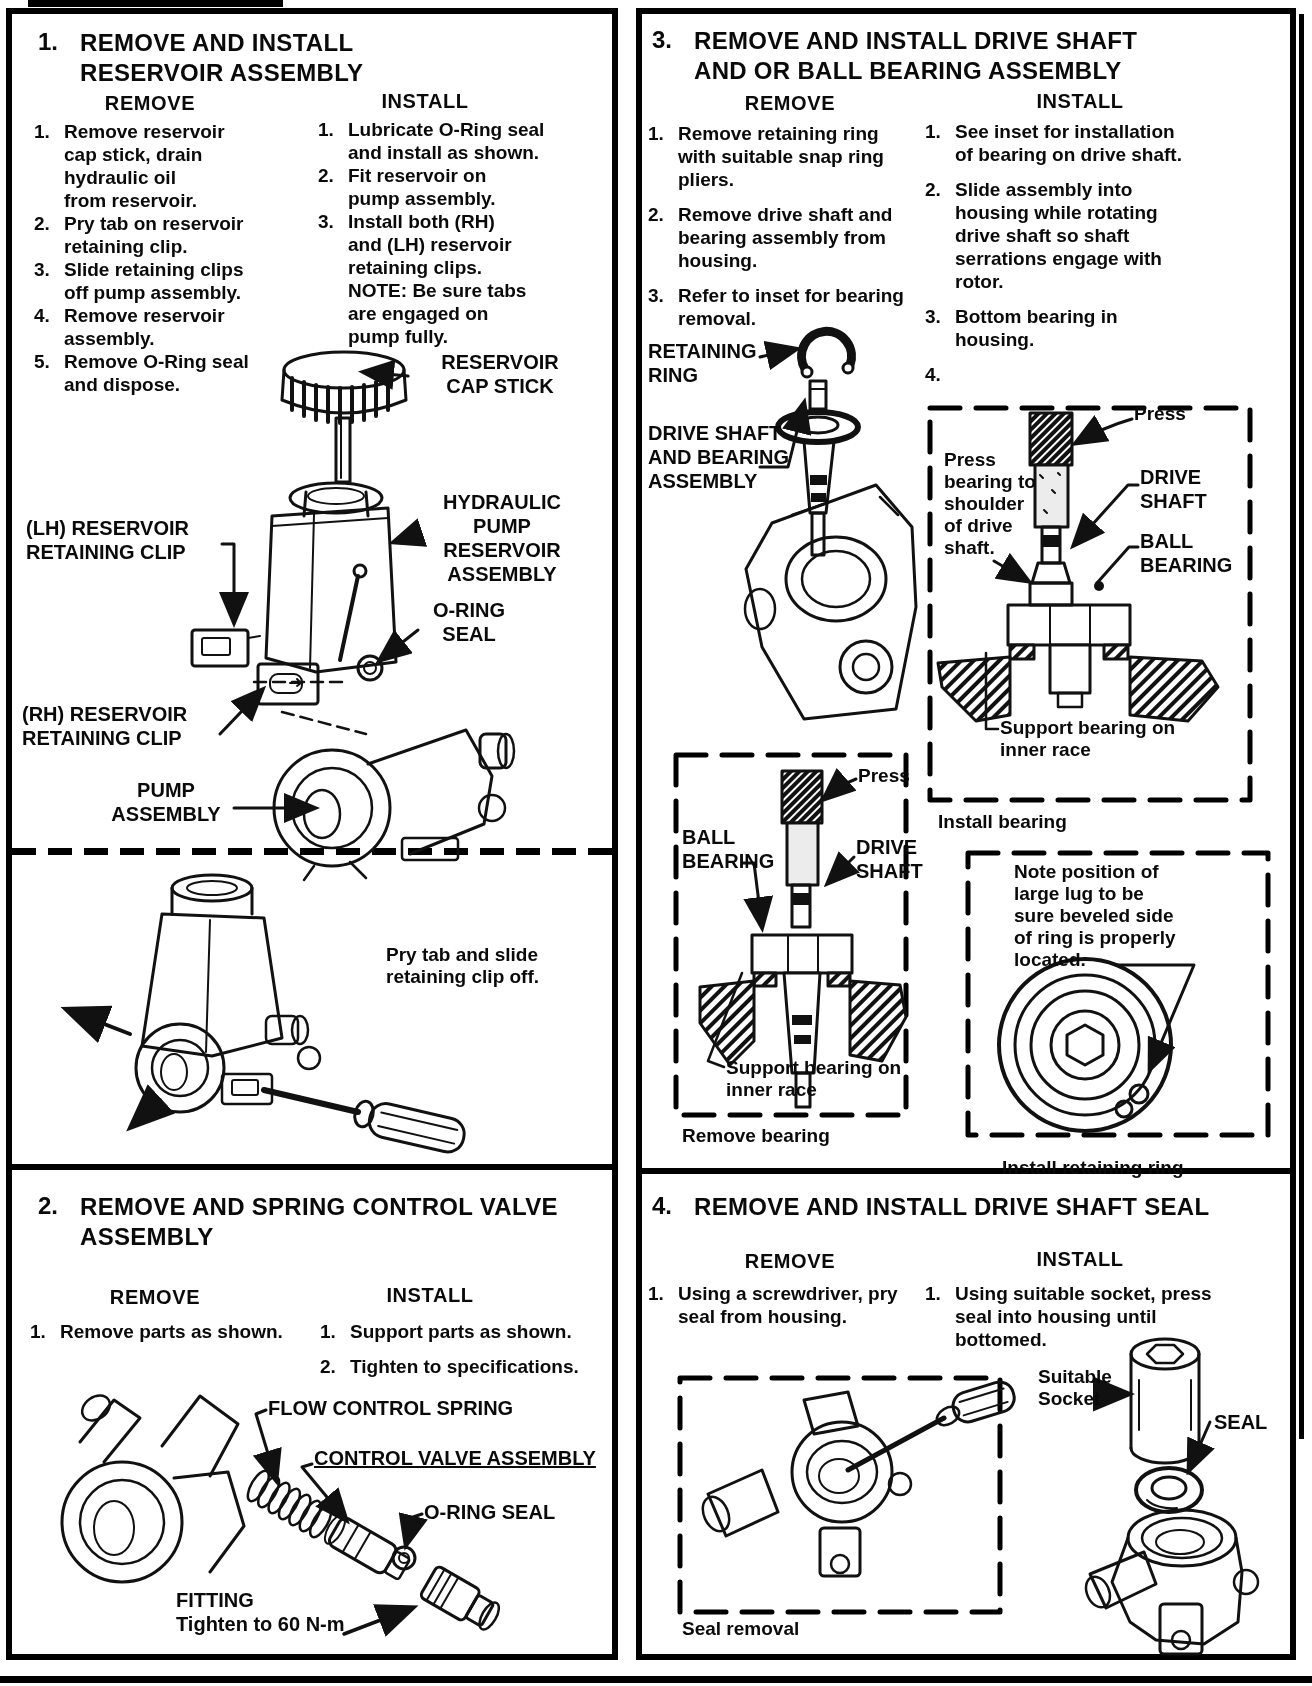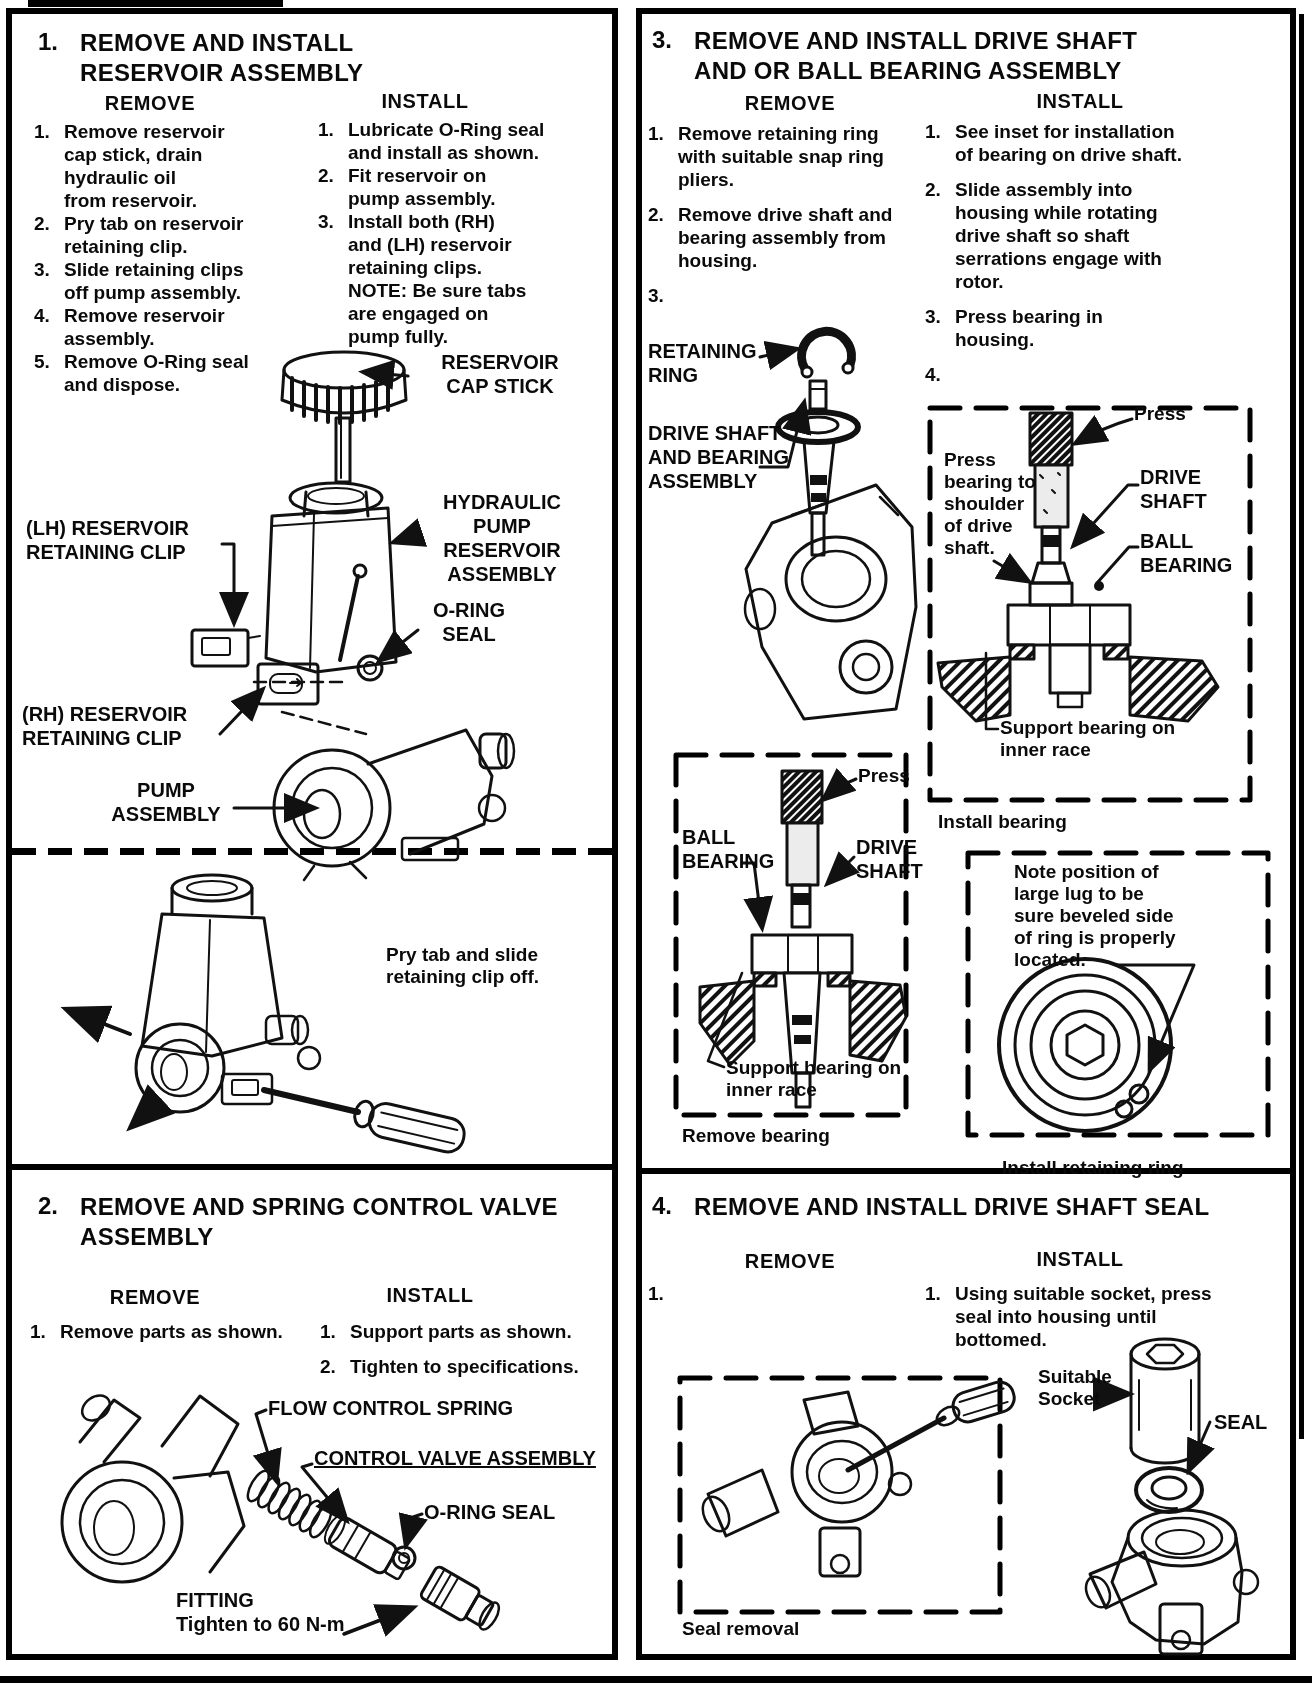--- a/index.html
+++ b/index.html
@@ -277,39 +277,41 @@
 pliers.</span>
       </div>
     <div class="step">
         <span class="n">2.</span>
         <span class="t">Remove drive shaft and
 bearing assembly from
 housing.</span>
       </div>
     <div class="step">
         <span class="n">3.</span>
+        <span class="t">Refer to inset for bearing
+removal.</span>
       </div>
   </div>
   <div class="steps gap" style="left:925px;top:120px;width:335px;">
     <div class="step">
         <span class="n">1.</span>
         <span class="t">See inset for installation
 of bearing on drive shaft.</span>
       </div>
     <div class="step">
         <span class="n">2.</span>
         <span class="t">Slide assembly into
 housing while rotating
 drive shaft so shaft
 serrations engage with
 rotor.</span>
       </div>
     <div class="step">
         <span class="n">3.</span>
-        <span class="t">Press bearing in
+        <span class="t">Bottom bearing in
 housing.</span>
       </div>
     <div class="step">
         <span class="n">4.</span>
       </div>
   </div>
 
   <div class="region" style="left:642px;top:315px;width:576px;height:850px;">
     <svg class="art" width="648" height="850" viewBox="0 0 648 850">
       <defs>
@@ -440,20 +442,22 @@
     <div class="cap" style="left:360px;top:826px;margin-top:16px;">Install retaining ring</div>
   </div>
 
   <div class="t-num" style="left:652px;top:1192px;">4.</div>
   <div class="t-title" style="left:694px;top:1192px;width:580px;">REMOVE AND INSTALL DRIVE SHAFT SEAL</div>
   <div class="hdr" style="left:690px;top:1250px;width:200px;">REMOVE</div>
   <div class="hdr" style="left:980px;top:1248px;width:200px;">INSTALL</div>
   <div class="steps" style="left:648px;top:1282px;width:290px;">
     <div class="step">
         <span class="n">1.</span>
+        <span class="t">Using a screwdriver, pry
+seal from housing.</span>
       </div>
   </div>
   <div class="steps" style="left:925px;top:1282px;width:340px;">
     <div class="step">
         <span class="n">1.</span>
         <span class="t">Using suitable socket, press
 seal into housing until
 bottomed.</span>
       </div>
   </div>

